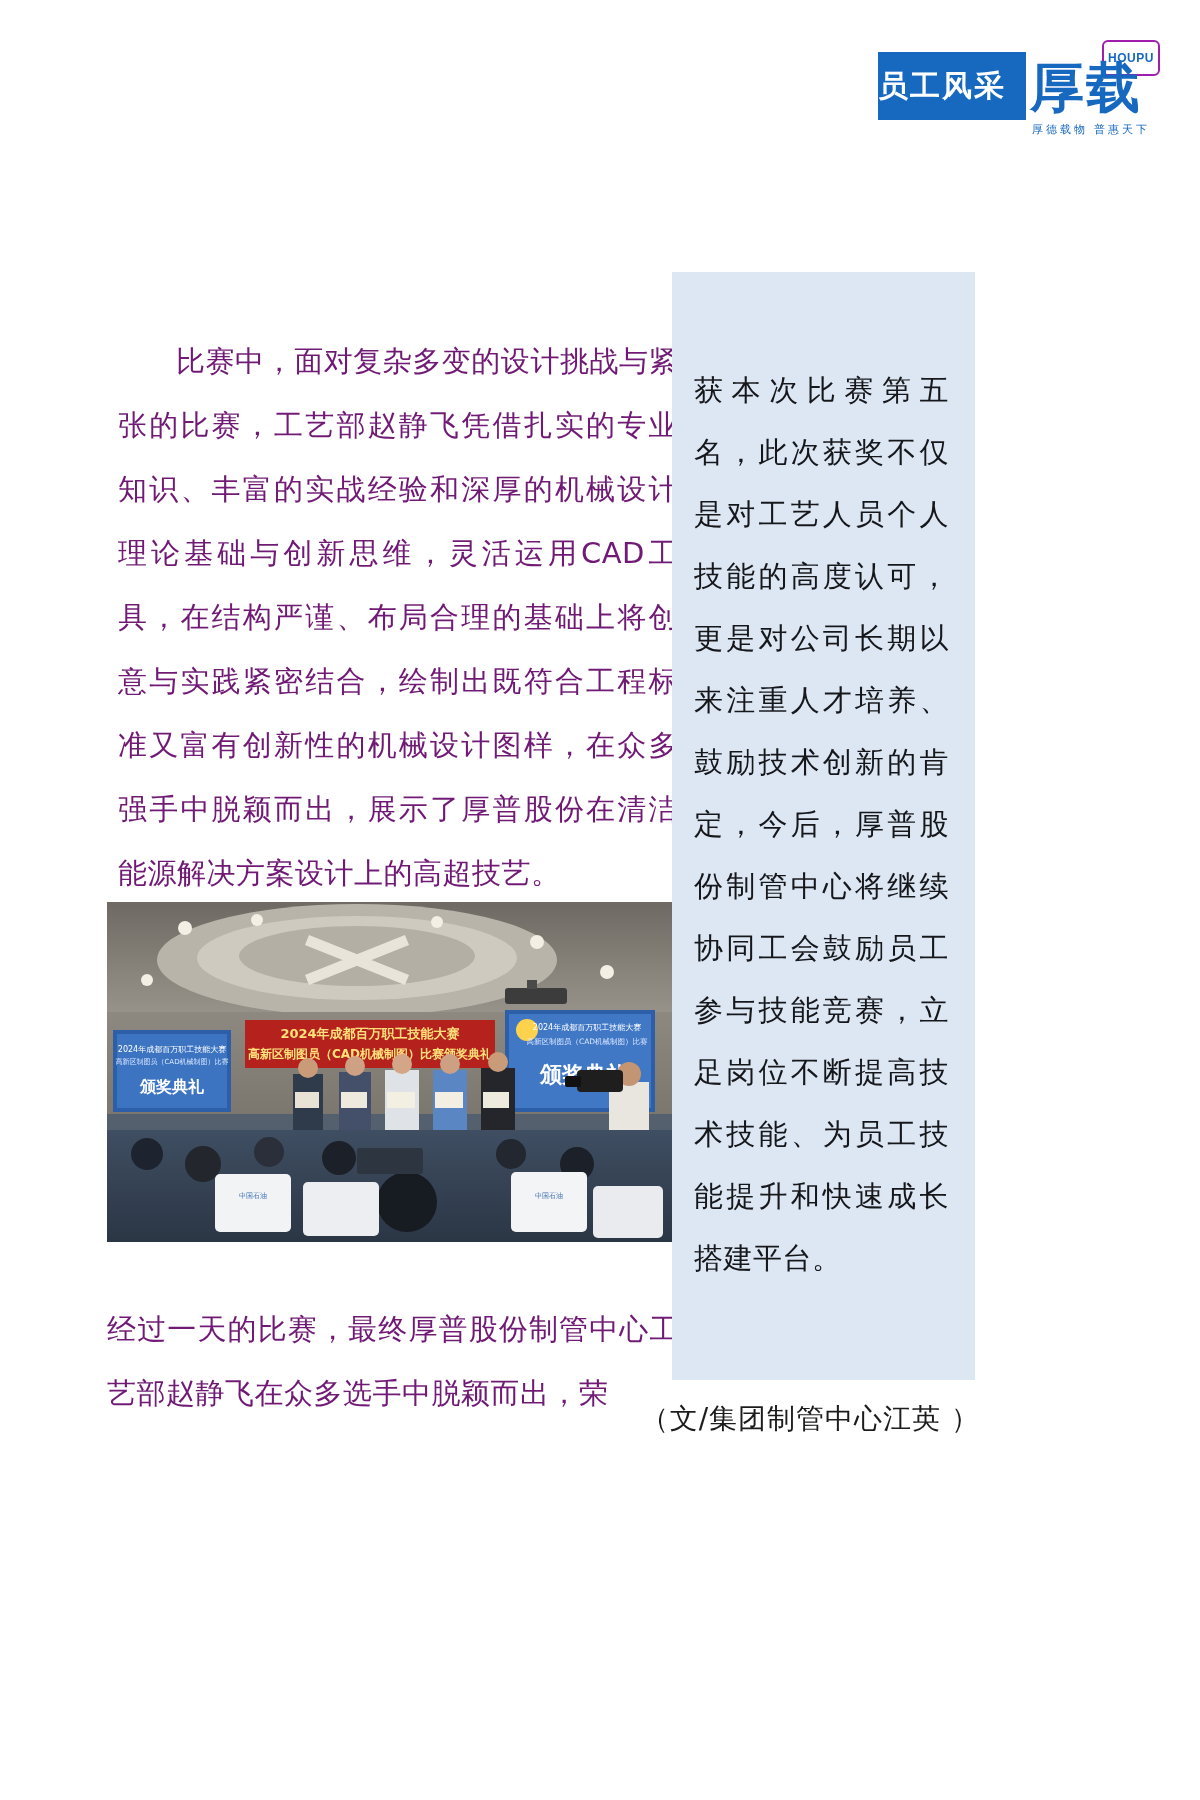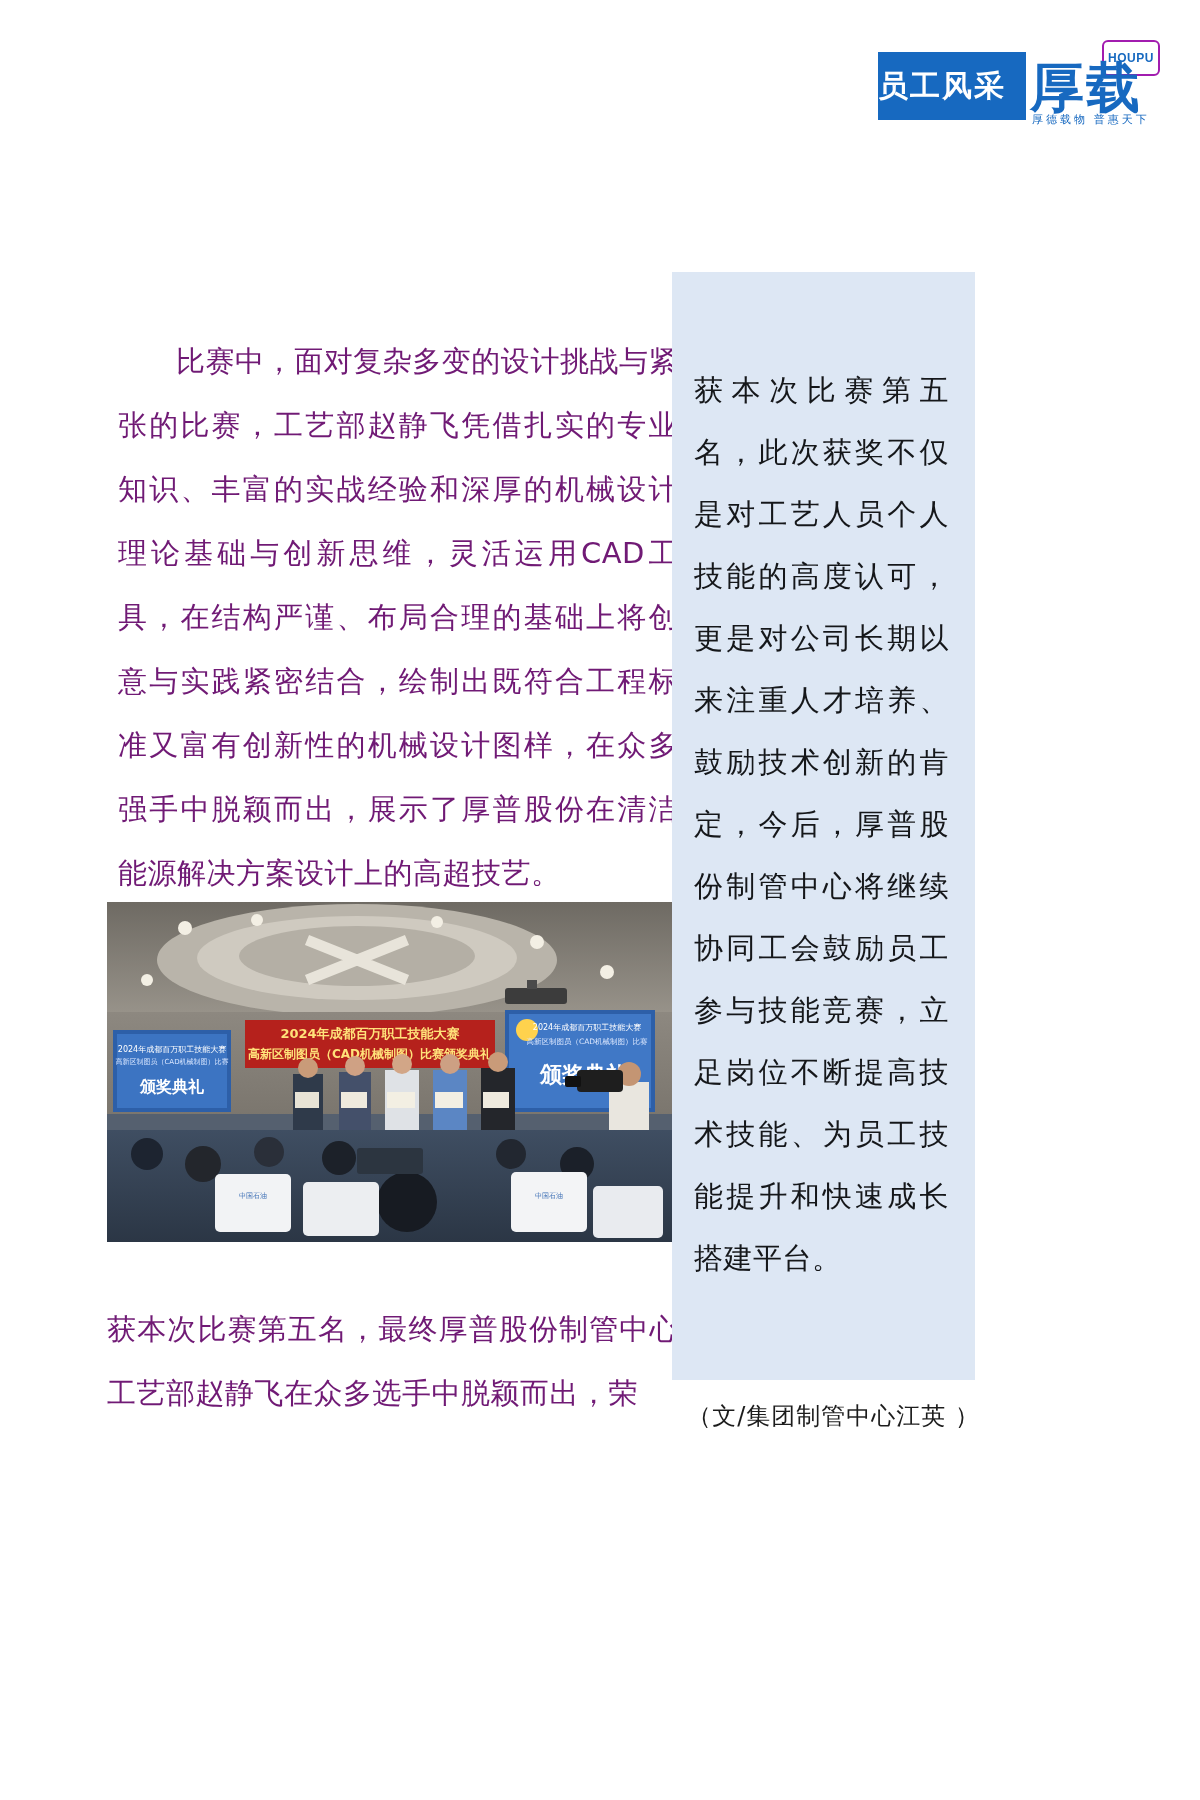--- a/index.html
+++ b/index.html
@@ -72,27 +72,27 @@
     text-align: left;
     color: #1769c0;
     font-size: 54px;
     font-weight: bold;
     font-family: Liberation Sans, sans-serif;
     letter-spacing: 2px;
     line-height: 58px;
   }
   .brand-tag {
     position: absolute;
-    top: 72px;
+    top: 82px;
     left: 2px;
     width: 138px;
     color: #1769c0;
     font-size: 11px;
     letter-spacing: 3px;
-    font-family: Liberation Serif, serif;
+    font-family: Liberation Sans, sans-serif;
     white-space: nowrap;
   }
 
   
   .left-col {
     position: absolute;
     top: 300px;
     left: 118px;
     width: 560px;
   }
@@ -148,21 +148,21 @@
     text-justify: inter-ideograph;
   }
 
   .signature {
     position: absolute;
     top: 1400px;
     left: 600px;
     width: 380px;
     text-align: right;
     font-family: "DejaVu Sans", serif;
-    font-size: 24px;
+    font-size: 28px;
     color: #1c1c1c;
     letter-spacing: 1px;
   }
 </style>
 </head>
 <body>
 
 <div class="header">
   <div class="header-badge">
     <span>员工风采</span>
@@ -275,20 +275,20 @@
     <rect x="196" y="280" width="76" height="54" rx="5" fill="#eceef1"></rect>
     <rect x="404" y="270" width="76" height="60" rx="5" fill="#f3f4f6"></rect>
     <rect x="486" y="284" width="70" height="52" rx="5" fill="#e9ebef"></rect>
     <text x="146" y="296" font-family="DejaVu Sans, sans-serif" font-size="7" fill="#3d6fb5" text-anchor="middle">中国石油</text>
     <text x="442" y="296" font-family="DejaVu Sans, sans-serif" font-size="7" fill="#3d6fb5" text-anchor="middle">中国石油</text>
     <rect x="250" y="246" width="66" height="26" rx="3" fill="#2c3540"></rect>
   </svg>
 </div>
 
 <div class="caption-para">
-  <p class="para">获本次比赛第五名，最终厚普股份制管中心工艺部赵静飞在众多选手中脱颖而出，荣</p>
+  <p class="para">经过一天的比赛，最终厚普股份制管中心工艺部赵静飞在众多选手中脱颖而出，荣</p>
 </div>
 
 <div class="right-col">
   <p class="para">获本次比赛第五名，此次获奖不仅是对工艺人员个人技能的高度认可，更是对公司长期以来注重人才培养、鼓励技术创新的肯定，今后，厚普股份制管中心将继续协同工会鼓励员工参与技能竞赛，立足岗位不断提高技术技能、为员工技能提升和快速成长搭建平台。</p>
 </div>
 
 <div class="signature">（文/集团制管中心江英 ）</div>
 
 </body></html>

